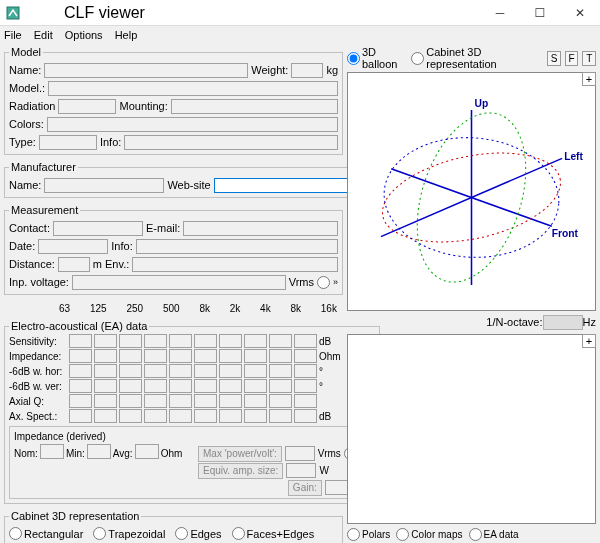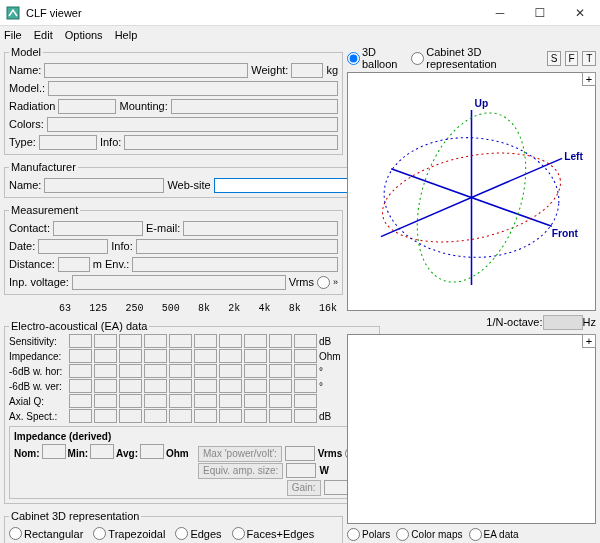--- a/index.html
+++ b/index.html
@@ -1,52 +1,52 @@
 <!DOCTYPE html>
 <html><head>
 <meta charset="utf-8">
 <style>
 * { box-sizing: border-box; margin: 0; padding: 0; }
 body { font-family: "Segoe UI", Tahoma, sans-serif; font-size: 11px; color: #000; background: #f0f0f0; width: 600px; height: 543px; overflow: hidden; }
 .titlebar { height: 26px; background: #fff; display: flex; align-items: center; padding: 0 0 0 6px; border-bottom: 1px solid #ddd; }
 .titlebar .appicon { width: 14px; height: 14px; margin-right: 6px; display: inline-flex; }
-.titlebar .title { flex: 1; font-size: 11px; }
+.titlebar .title { flex: 1; font-size: 16px; margin-left: 38px; }
 .titlebar .winbtn { width: 40px; height: 26px; display: flex; align-items: center; justify-content: center; font-size: 12px; color: #333; }
 .menubar { height: 18px; background: #f0f0f0; display: flex; align-items: center; padding: 0 4px; gap: 12px; font-size: 11px; }
 .menubar span { }
 .content { display: flex; height: calc(543px - 26px - 18px); }
 .leftpane { width: 345px; padding: 2px 2px 2px 4px; display: flex; flex-direction: column; gap: 6px; }
 .rightpane { flex: 1; padding: 2px 4px 2px 2px; display: flex; flex-direction: column; }
 fieldset { border: 1px solid #c0c0c0; padding: 2px 4px 4px 4px; font-size: 11px; }
 legend { padding: 0 2px; font-size: 11px; }
 .row { display: flex; align-items: center; gap: 3px; margin-top: 2px; height: 16px; }
 .lbl { white-space: nowrap; }
 input[type=text] { height: 15px; border: 1px solid #a0a0a0; background: #fff; font-size: 11px; padding: 0 2px; min-width: 0; }
 input[type=text].ro { background: #f0f0f0; }
 .shortin { width: 32px; }
 .flex1 { flex: 1; }
-.freqhdr { display: flex; justify-content: space-between; margin: 2px 6px 0 55px; font-size: 10px; font-family: Liberation Mono, monospace; }
+.freqhdr { display: flex; justify-content: space-between; margin: 2px 6px 0 55px; font-size: 10px; }
 .eatable { display: grid; grid-template-columns: 58px repeat(10,23px) 32px 12px 8px; gap: 1px 2px; align-items: center; font-size: 10px; }
 .eatable .box { height: 14px; border: 1px solid #a0a0a0; background: #f0f0f0; }
 .eatable .unit { text-align: left; }
 .eatable input[type=radio] { margin: 0; }
 .arrow { font-size: 9px; }
 .btnlike { height: 16px; border: 1px solid #b0b0b0; background: #e8e8e8; color: #888; padding: 0 4px; display: inline-flex; align-items: center; font-size: 10px; }
 .cabinet-row { display: flex; gap: 10px; align-items: flex-end; margin-top: 3px; flex-wrap: wrap; }
 .radiolbl { display: flex; align-items: center; gap: 2px; }
 .right-top { display: flex; align-items: center; gap: 4px; font-size: 11px; }
 .right-top .sq { width: 15px; height: 15px; border: 1px solid #999; background: #f6f6f6; display: flex; align-items: center; justify-content: center; font-size: 10px; }
 .viewer { flex: 0 0 228px; border: 1px solid #888; background: #fff; margin-top: 2px; position: relative; }
 .plus { width: 14px; height: 14px; border: 1px solid #999; background: #fff; position: absolute; right: -1px; top: -1px; display: flex; align-items: center; justify-content: center; font-size: 11px; }
 .octrow { display: flex; justify-content: flex-end; align-items: center; margin-top: 4px; font-size: 11px; }
 .octrow .hzbox { width: 40px; height: 15px; border: 1px solid #b0b0b0; background: #ddd; }
 .lowerview { flex: 1; border: 1px solid #888; background: #fff; margin-top: 4px; position: relative; min-height: 190px; }
 .right-bottom { display: flex; gap: 6px; align-items: center; margin-top: 4px; font-size: 10px; flex-wrap: wrap; }
 .impd-fs { border: 1px solid #c0c0c0; padding: 3px 4px; margin-top: 3px; }
-.smalltxt { font-size: 10px; font-weight: bold; }
+.smalltxt { font-size: 10px; }
 </style>
 </head>
 <body>
 
 <div class="titlebar">
   <span class="appicon">
     <svg width="14" height="14">
         <rect x="1" y="1" width="12" height="12" fill="#4a9" stroke="#276"></rect>
         <path d="M3 10 L7 4 L11 10" fill="none" stroke="#fff" stroke-width="1.5"></path>
       </svg>

